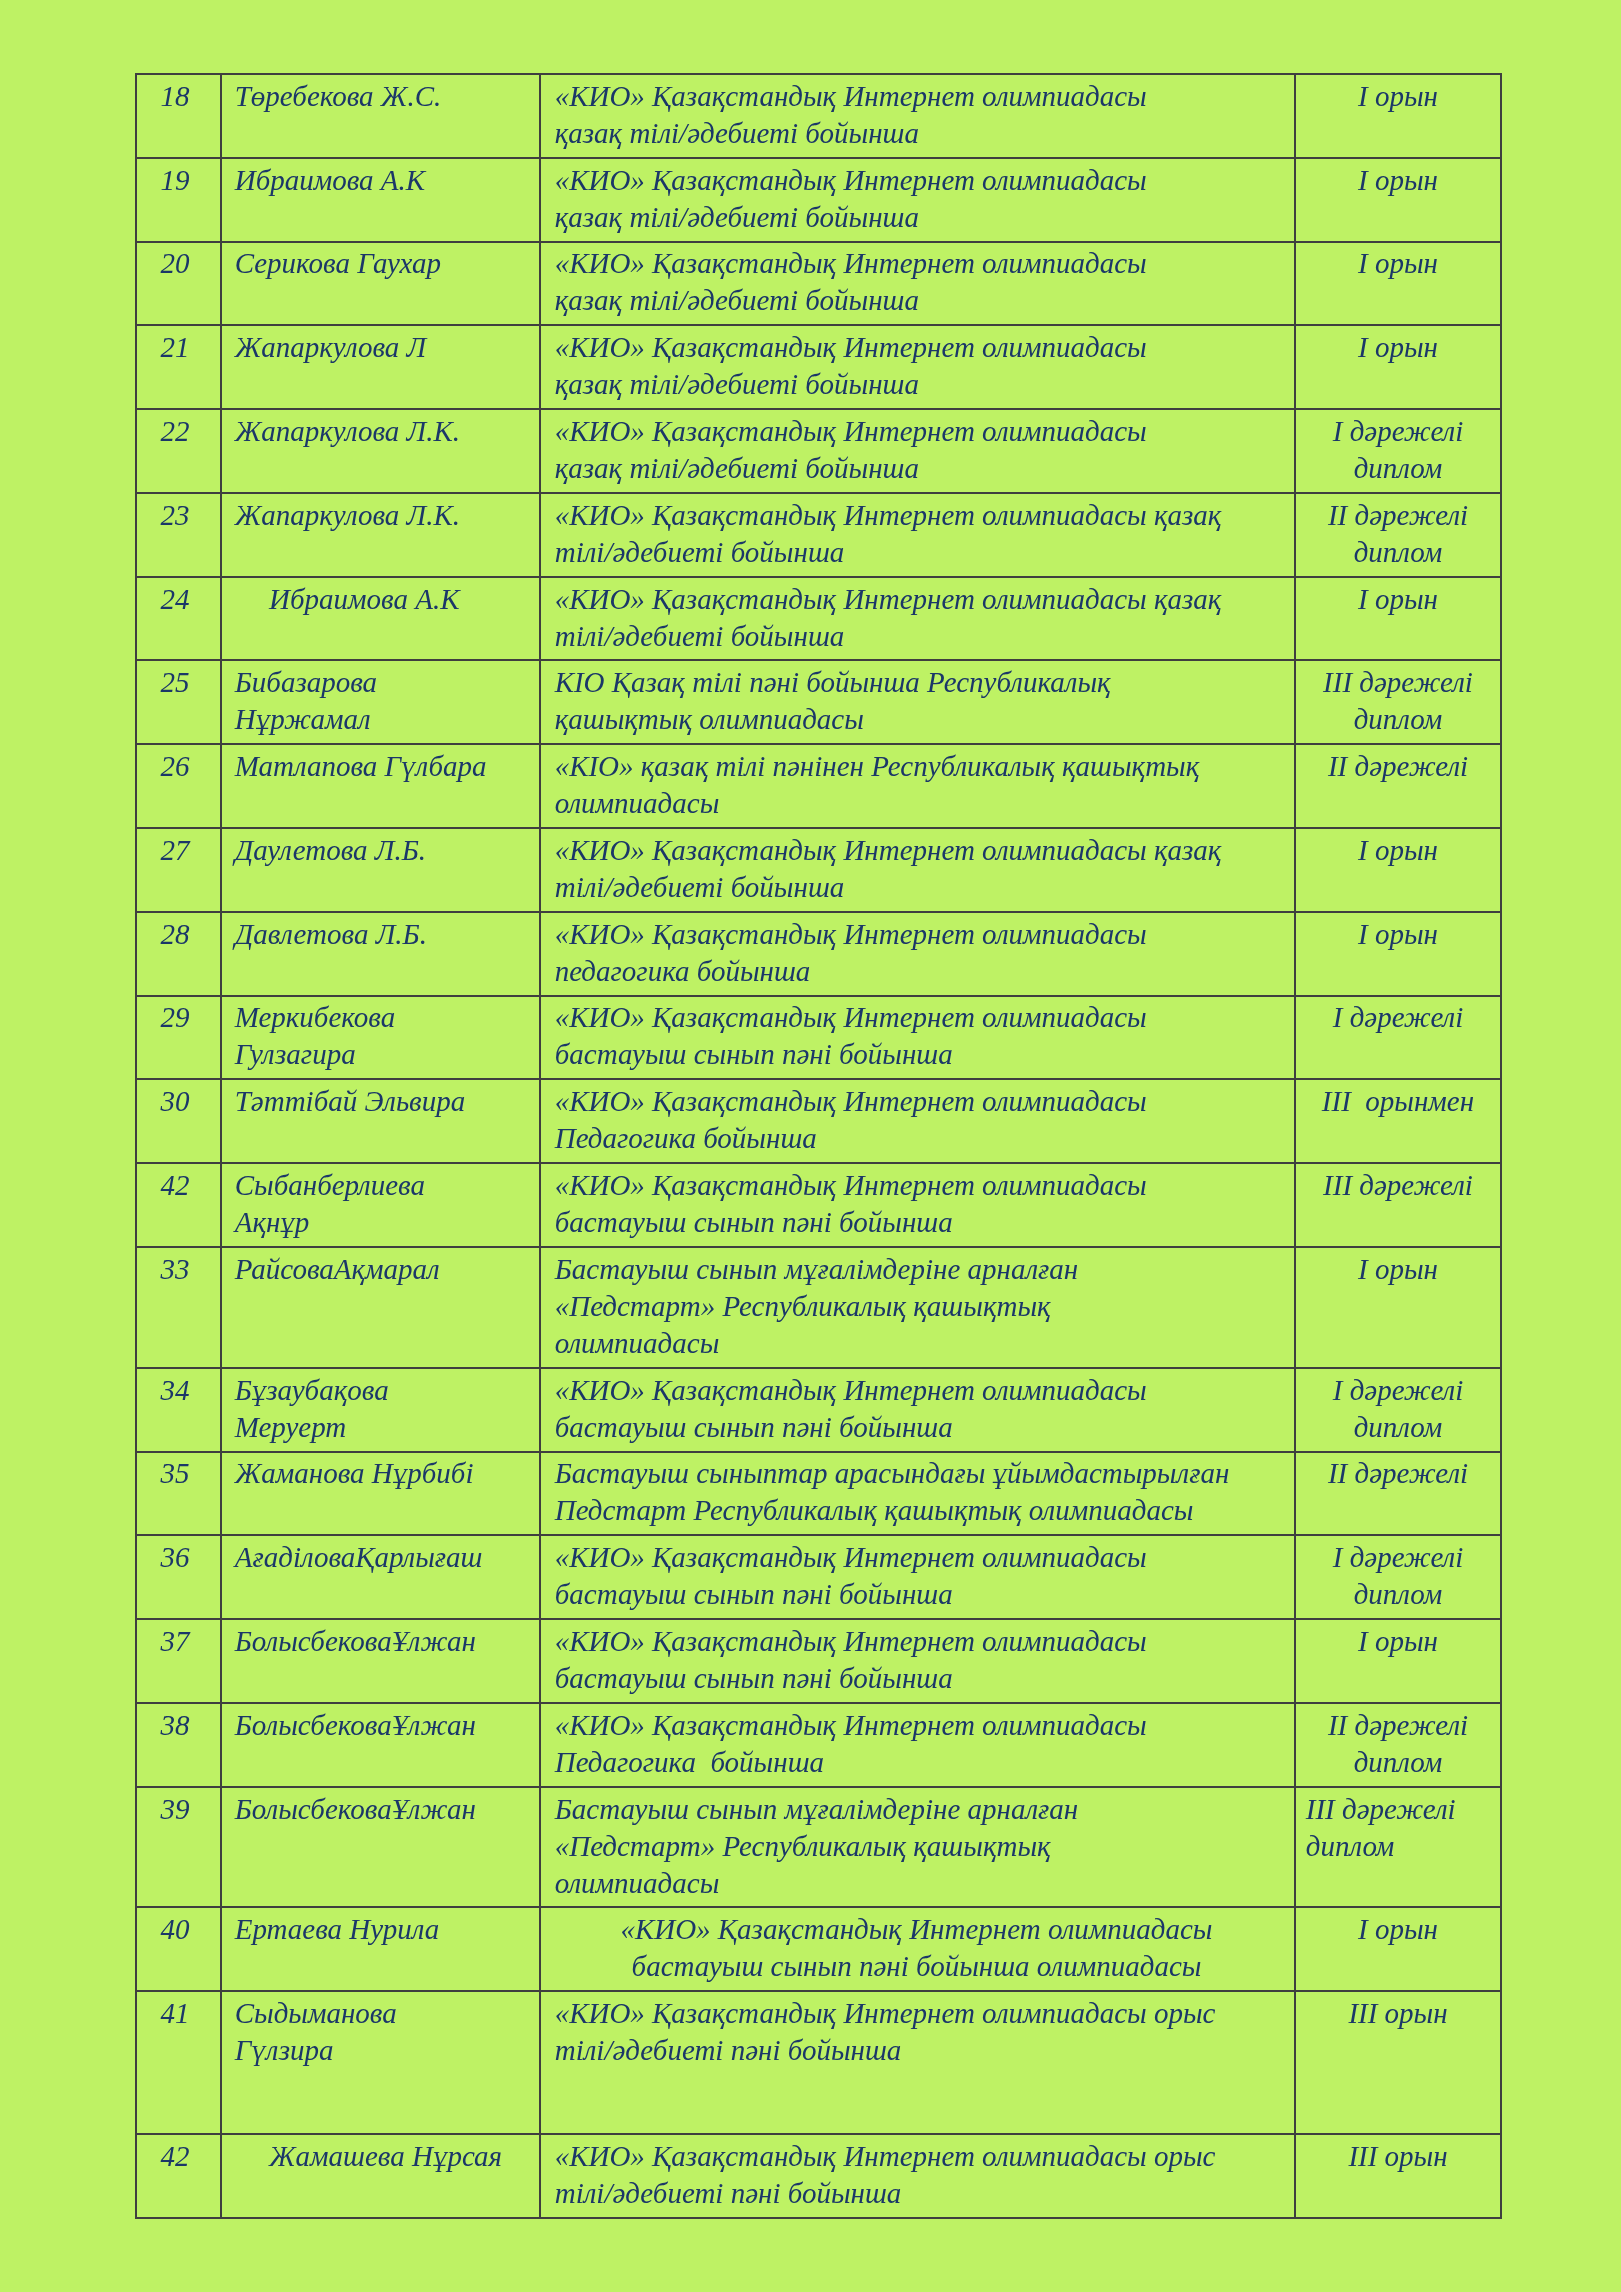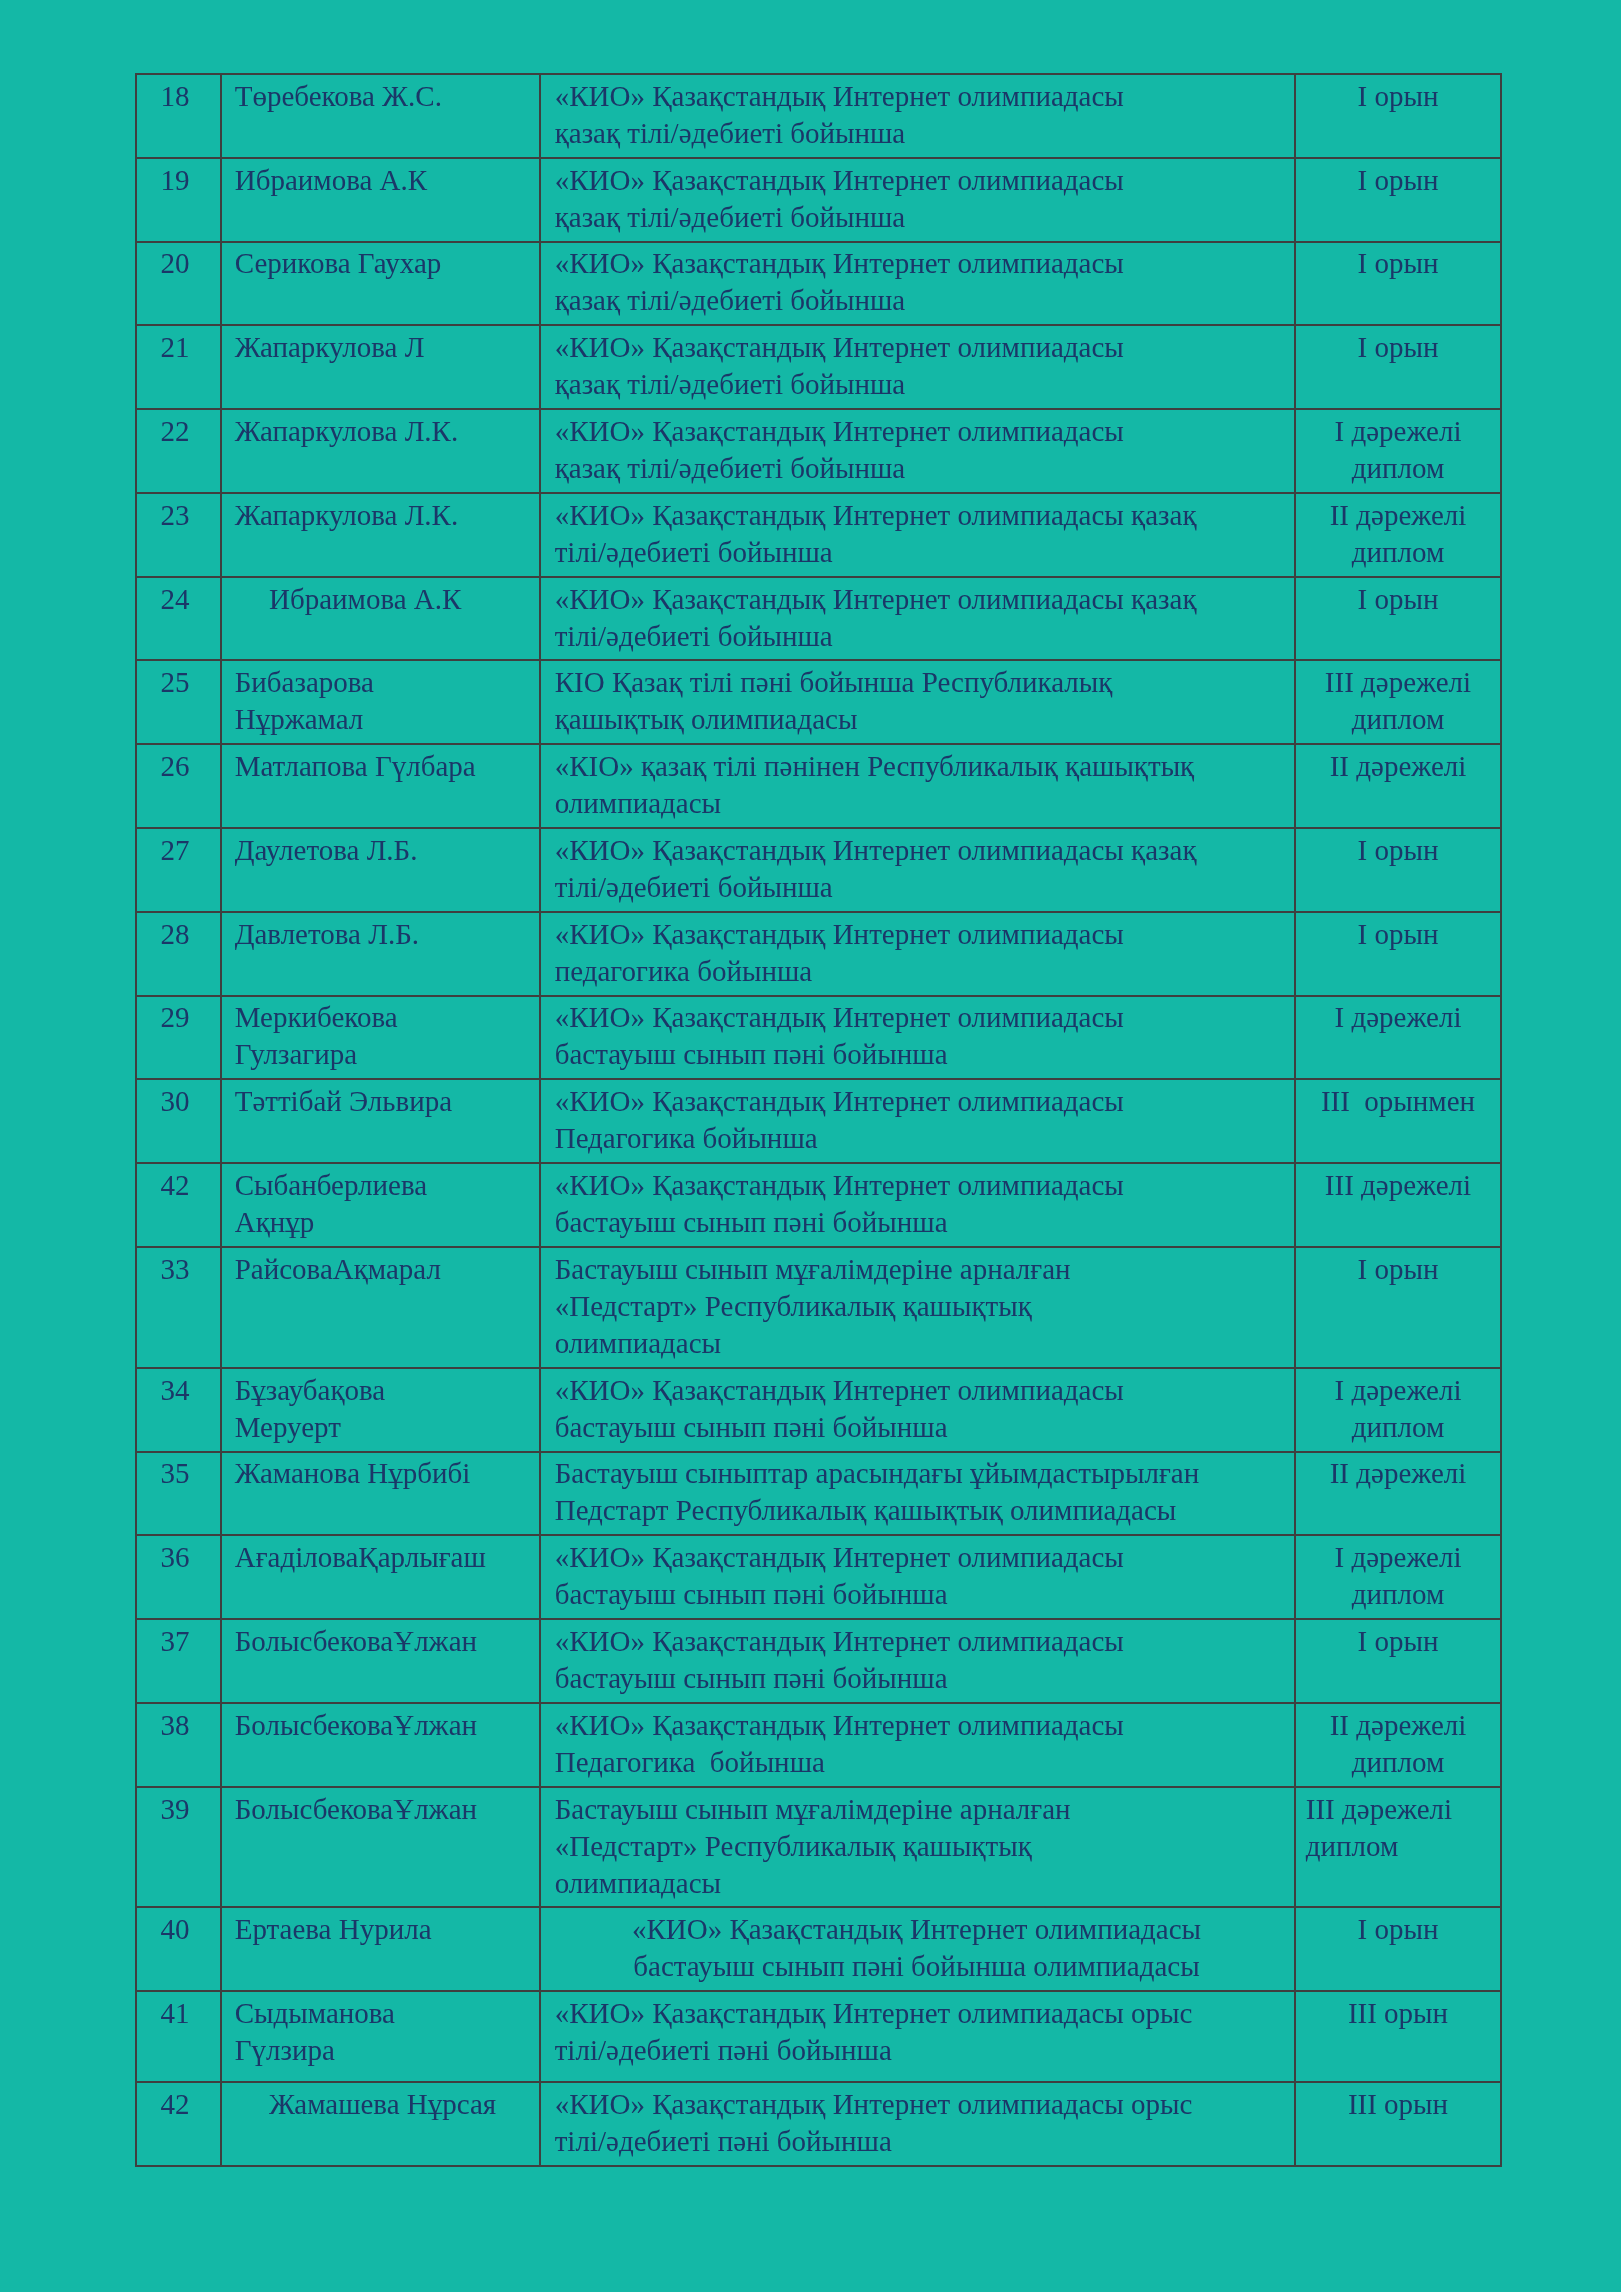--- a/index.html
+++ b/index.html
@@ -4,23 +4,24 @@
 <style>
   html, body {
     margin: 0;
     padding: 0;
     background: #ffffff;
   }
   .page {
     position: relative;
     width: 1621px;
     height: 2293px;
-    background: #14b8a6;
+    background: #bef264;
     overflow: hidden;
     font-family: "Liberation Serif", "DejaVu Serif", serif;
+    font-style: italic;
   }
   table.awards {
     position: absolute;
     left: 135px;
     top: 73px;
     width: 1364px;
     border-collapse: collapse;
     table-layout: fixed;
     color: #1b3768;
     font-size: 29px;
@@ -35,21 +36,21 @@
     white-space: pre-wrap;
   }
   td.cell-num   { padding: 2.9px 5.9px 4.9px 23.5px; }
   td.cell-name  { padding: 2.9px 7.8px 4.9px 12.7px; margin-top: 9px; }
   td.cell-desc  { padding: 2.9px 15.7px 4.9px 13.7px; }
   td.cell-award { padding: 2.9px 7.8px 4.9px 7.8px; text-align: center; }
 
   td.name-indent { padding-left: 47px; }
   td.desc-center { text-align: center; }
   td.award-left  { text-align: left; padding-left: 9.8px; }
-  tr.row-tall td { height: 91px; }
+  tr.row-tall td { height: 143px; }
 </style>
 </head>
 <body>
 
 <div class="page">
   <table class="awards">
     <colgroup>
       <col style="width:85px">
       <col style="width:319px">
       <col style="width:755px">

